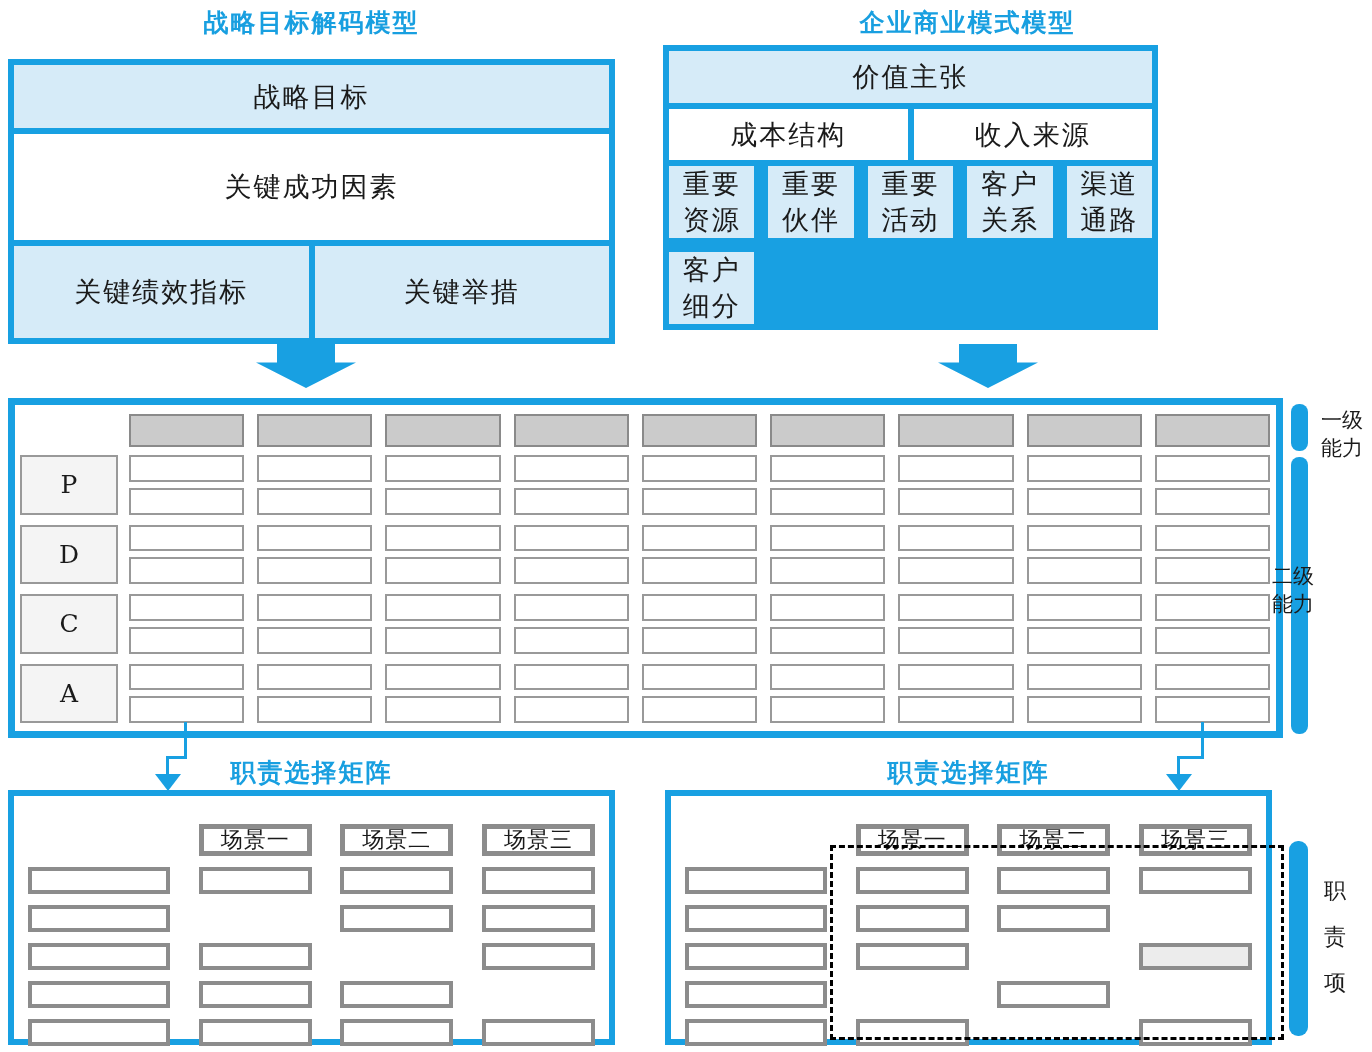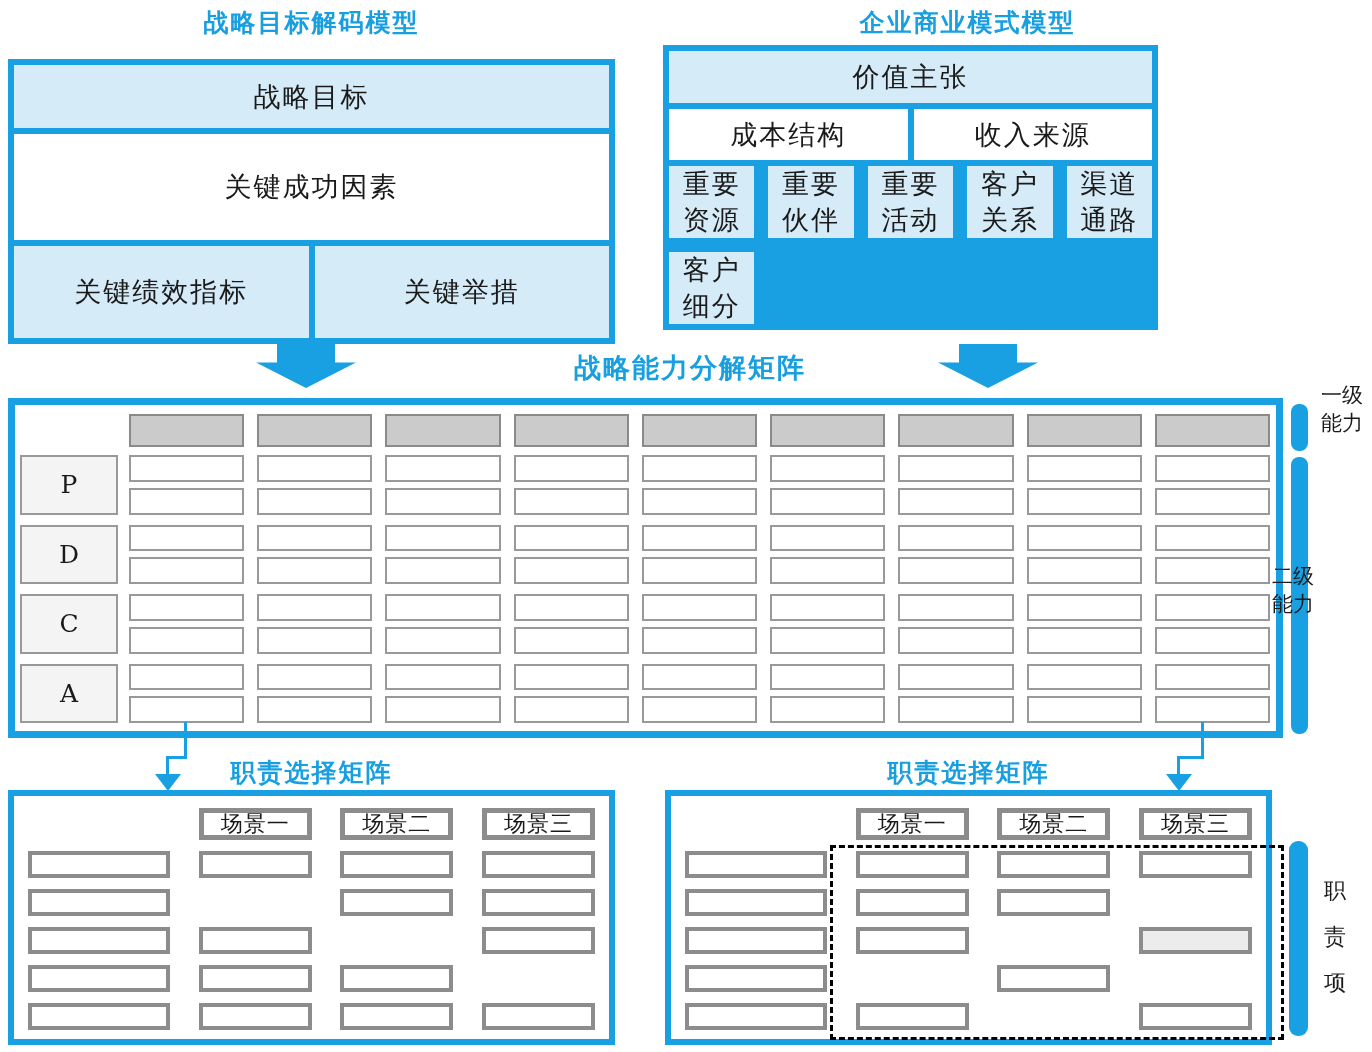--- a/index.html
+++ b/index.html
@@ -34,21 +34,21 @@
   
   .level-bar{position:absolute;width:17px;background:#18a0e2;border-radius:8px;}
   .side-label{position:absolute;font-size:21px;line-height:28px;white-space:pre-line;text-align:center;}
   
   .conn{position:absolute;background:#18a0e2;}
   .conn-arrowhead{position:absolute;width:0;height:0;border-left:13px solid transparent;
           border-right:13px solid transparent;border-top:17px solid #18a0e2;}
   
   .resp-panel{position:absolute;width:607px;height:255px;border:6px solid #18a0e2;box-sizing:border-box;background:#fff;}
   .resp-grid{display:grid;grid-template-columns:142px 113px 113px 113px;grid-template-rows:32px repeat(5,27px);
-          row-gap:11px;justify-content:space-between;padding:12px 14px;height:100%;box-sizing:border-box;}
+          row-gap:11px;justify-content:space-between;padding:28px 14px;height:100%;box-sizing:border-box;}
   .resp-head{border:5px solid #8c8c8c;box-sizing:border-box;background:#fff;display:flex;align-items:center;
           justify-content:center;font-size:22px;letter-spacing:1px;}
   .resp-box{border:4px solid #8c8c8c;box-sizing:border-box;background:#fff;}
   .resp-box.gray{background:#ececec;}
   .resp-spacer{}
   #dashed-zone{position:absolute;left:830px;top:845px;width:454px;height:195px;border:3px dashed #000;
           box-sizing:border-box;z-index:6;}
   .vertical-label{position:absolute;font-size:22px;line-height:46px;white-space:pre-line;text-align:center;}
 </style>
 </head>
@@ -85,21 +85,20 @@
 关系</div>
       <div class="m-cell fill-light">渠道
 通路</div>
       <div class="m-cell fill-light">客户
 细分</div>
     </div>
   </div>
 
   <div class="block-arrow" style="left:256px;top:344px;"></div>
   <div class="block-arrow" style="left:938px;top:344px;"></div>
-  <div class="blue-title" style="left:450px;top:350px;width:480px;font-size:27px;">战略能力分解矩阵</div>
 
   <div id="cap-panel">
     <div id="cap-header">
         <div class="cap-hcell"></div>
         <div class="cap-hcell"></div>
         <div class="cap-hcell"></div>
         <div class="cap-hcell"></div>
         <div class="cap-hcell"></div>
         <div class="cap-hcell"></div>
         <div class="cap-hcell"></div>
@@ -206,21 +205,21 @@
             <div class="cap-cell"></div>
             <div class="cap-cell"></div>
             <div class="cap-cell"></div>
             <div class="cap-cell"></div>
           </div>
         </div>
       </div>
   </div>
 
   <div class="level-bar" style="left:1291px;top:404px;height:47px;"></div>
-  <div class="side-label" style="left:1314px;top:381px;width:56px;">一级
+  <div class="side-label" style="left:1314px;top:406px;width:56px;">一级
 能力</div>
   <div class="level-bar" style="left:1291px;top:457px;height:277px;"></div>
   <div class="side-label" style="left:1265px;top:562px;width:56px;">二级
 能力</div>
 
   <div class="conn" style="left:184px;top:722px;width:3px;height:37px;"></div>
   <div class="conn" style="left:166px;top:756px;width:21px;height:3px;"></div>
   <div class="conn" style="left:166px;top:756px;width:3px;height:20px;"></div>
   <div class="conn-arrowhead" style="left:155px;top:774px;"></div>
 

